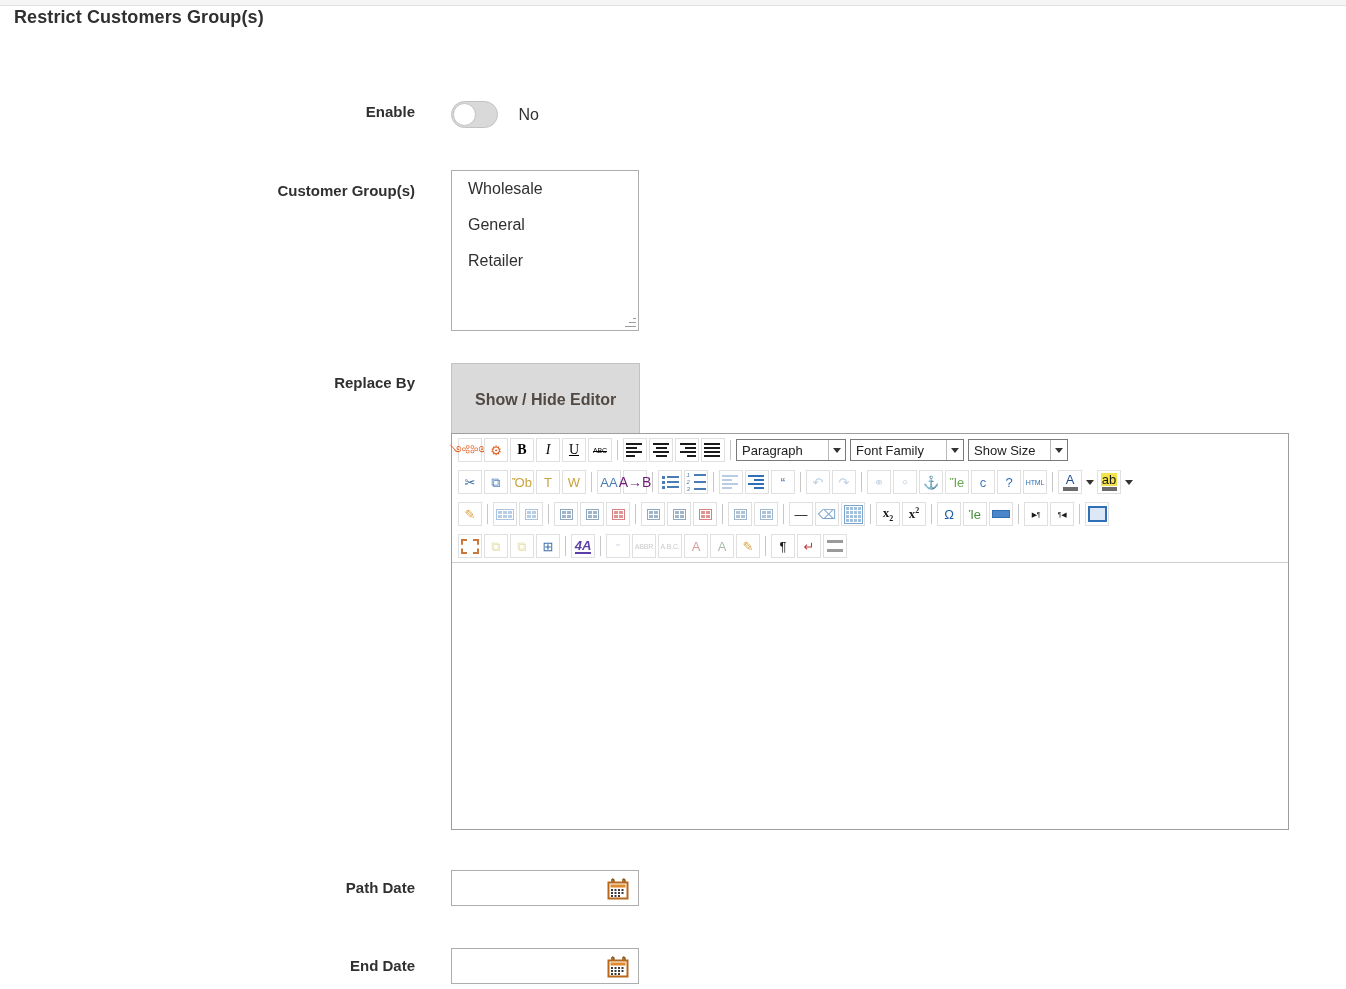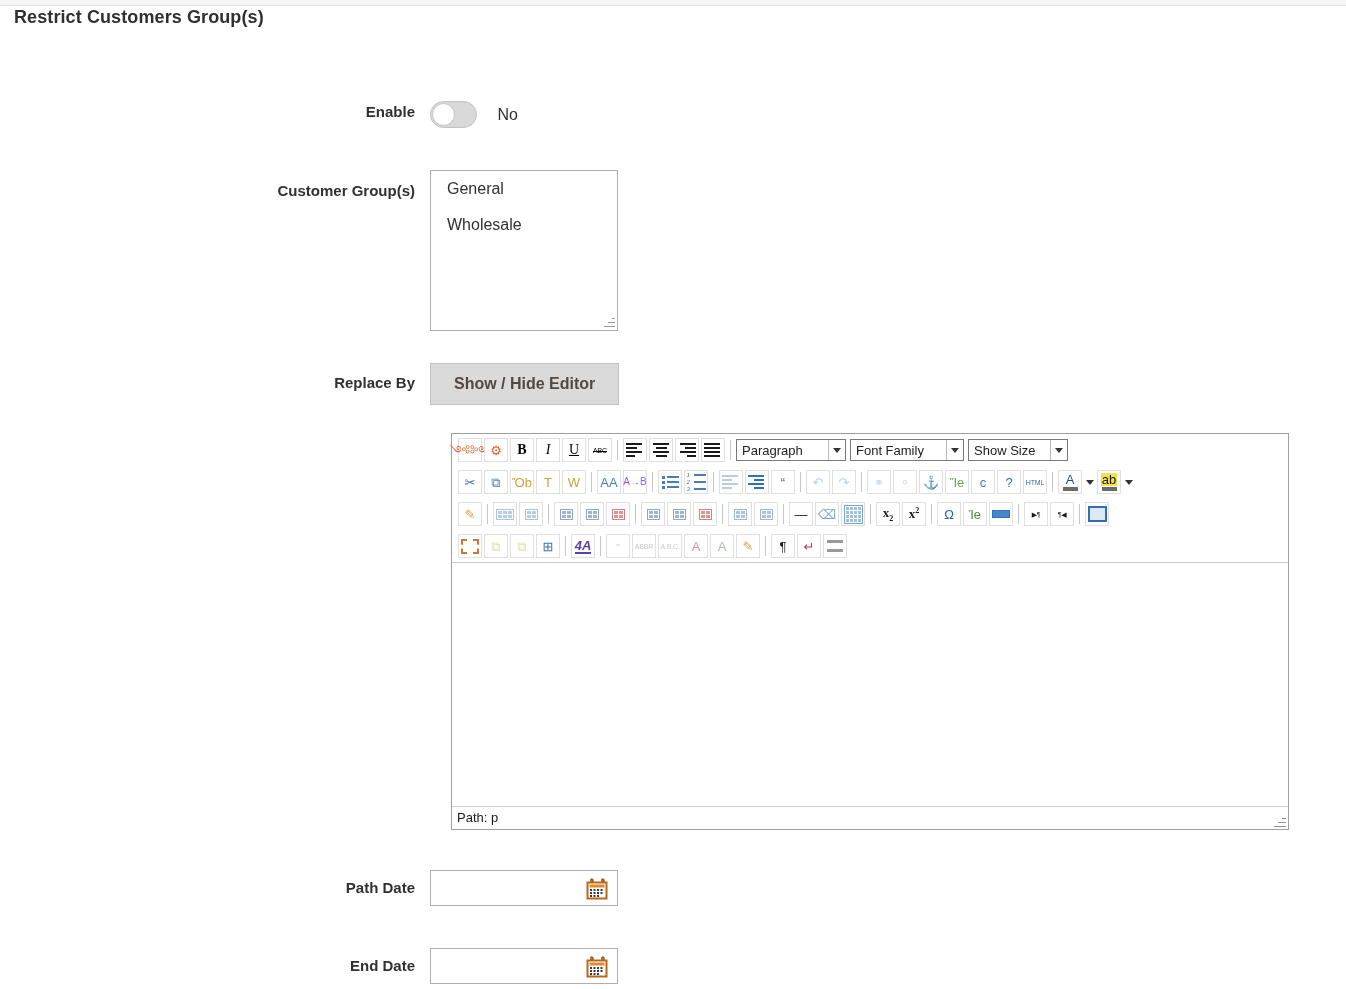--- a/index.html
+++ b/index.html
@@ -20,21 +20,21 @@
     font-size:18px;font-weight:bold;color:#303030;
     letter-spacing:0.1px;
   }
 
   
   .field-row{position:absolute;left:0;width:1346px;}
   .field-label{
     position:absolute;left:0;width:415px;text-align:right;
     font-size:15px;font-weight:bold;color:#303030;
   }
-  .field-ctl{position:absolute;left:430px;}
+  .field-ctl{position:absolute;left:451px;}
 
   
   .toggle{
     width:47px;height:27px;border-radius:14px;
     background:#d9d9d9;border:1px solid #c2c2c2;
     position:relative;display:inline-block;vertical-align:middle;
     box-sizing:border-box;
   }
   .toggle .knob{
     position:absolute;left:1px;top:1px;width:23px;height:23px;
@@ -61,21 +61,21 @@
   .ms-grip{
     position:absolute;right:2px;bottom:2px;width:11px;height:11px;
   }
   .ms-grip i{display:block;position:absolute;right:0;background:#9a9a9a;height:1px;transform-origin:right bottom;}
 
   
   .btn{
     display:inline-block;
     background:#dadada;border:1px solid #c2c2c2;
     font-size:16px;font-weight:bold;color:#514943;
-    padding:11px 23px;box-sizing:border-box;
+    padding:27px 23px;box-sizing:border-box;
     font-family:"Liberation Sans", sans-serif;
     cursor:pointer;
   }
 
   
   #editor-wrap{
     position:absolute;left:451px;top:433px;width:838px;height:397px;
     border:1px solid #9e9e9e;box-sizing:border-box;background:#ffffff;
   }
   .tb-rows{background:#ffffff;padding:0;}
@@ -143,22 +143,23 @@
   <div class="field-ctl" style="top:-2px;">
     <span class="toggle"><span class="knob"></span></span>
     <span class="toggle-text">No</span>
   </div>
 </div>
 
 <div class="field-row" style="top:182px;">
   <div class="field-label">Customer Group(s)</div>
   <div class="field-ctl" style="top:-12px;">
     <div class="multiselect" id="ms-list">
+        <div class="ms-opt">Wholesale</div>
         <div class="ms-opt">General</div>
-        <div class="ms-opt">Wholesale</div>
+        <div class="ms-opt">Retailer</div>
         <div class="ms-grip">
         <i style="bottom:1px;width:11px;"></i>
           <i style="bottom:5px;width:7px;"></i>
           <i style="bottom:9px;width:3px;"></i>
       </div>
     </div>
   </div>
 </div>
 
 <div class="field-row" style="top:374px;">
@@ -256,21 +257,21 @@
           <span style="color: rgb(200, 163, 61); line-height: 1; white-space: nowrap; font-size: 13px;">T</span>
         </span>
         <span class="tb-btn framed">
           <span style="color: rgb(200, 163, 61); line-height: 1; white-space: nowrap; font-size: 13px;">W</span>
         </span>
         <span class="tb-sep"></span>
         <span class="tb-btn framed">
           <span style="color: rgb(74, 124, 181); line-height: 1; white-space: nowrap; font-size: 13px;">AA</span>
         </span>
         <span class="tb-btn framed">
-          <span style="color: #8b5cf6; line-height: 1; white-space: nowrap; font-size: 10px;">A→B</span>
+          <span style="color: #701a75; line-height: 1; white-space: nowrap; font-size: 14px;">A→B</span>
         </span>
         <span class="tb-sep"></span>
         <span class="tb-btn framed">
           <span style="display: flex; flex-direction: column; gap: 2px;">
             <span style="display: flex; align-items: center; gap: 2px;">
               <i style="display: block; width: 3px; height: 3px; background: rgb(74, 124, 181);"></i>
               <i style="display: block; height: 2px; width: 12px; background: rgb(74, 124, 181);"></i>
             </span>
             <span style="display: flex; align-items: center; gap: 2px;">
               <i style="display: block; width: 3px; height: 3px; background: rgb(74, 124, 181);"></i>
@@ -598,28 +599,20 @@
         </span>
         <span class="tb-btn framed">
           <span style="display: flex; flex-direction: column; justify-content: space-between; width: 16px; height: 12px;">
             <i style="display: block; height: 3px; background: rgb(154, 154, 154);"></i>
             <i style="display: block; height: 3px; background: rgb(154, 154, 154);"></i>
           </span>
         </span>
       </div>
     </div>
   <div class="edit-area"></div>
-  <div class="statusbar">
-    <span>Path: p</span>
-    <span class="sb-grip">
-      <i style="bottom:1px;width:12px;"></i>
-        <i style="bottom:5px;width:8px;"></i>
-        <i style="bottom:9px;width:4px;"></i>
-    </span>
-  </div>
 </div>
 
 <div class="field-row" style="top:879px;">
   <div class="field-label">Path Date</div>
   <div class="field-ctl" style="top:-9px;">
     <div class="date-input">
       <span class="cal-icon">
         <svg width="24" height="24" viewBox="0 0 24 24">
           <path d="M6 2 v4 M6 2 a2 2 0 0 1 0 4" fill="none" stroke="#8a5a1e" stroke-width="1.6"></path>
           <path d="M17 2 v4 M17 2 a2 2 0 0 1 0 4" fill="none" stroke="#8a5a1e" stroke-width="1.6"></path>

